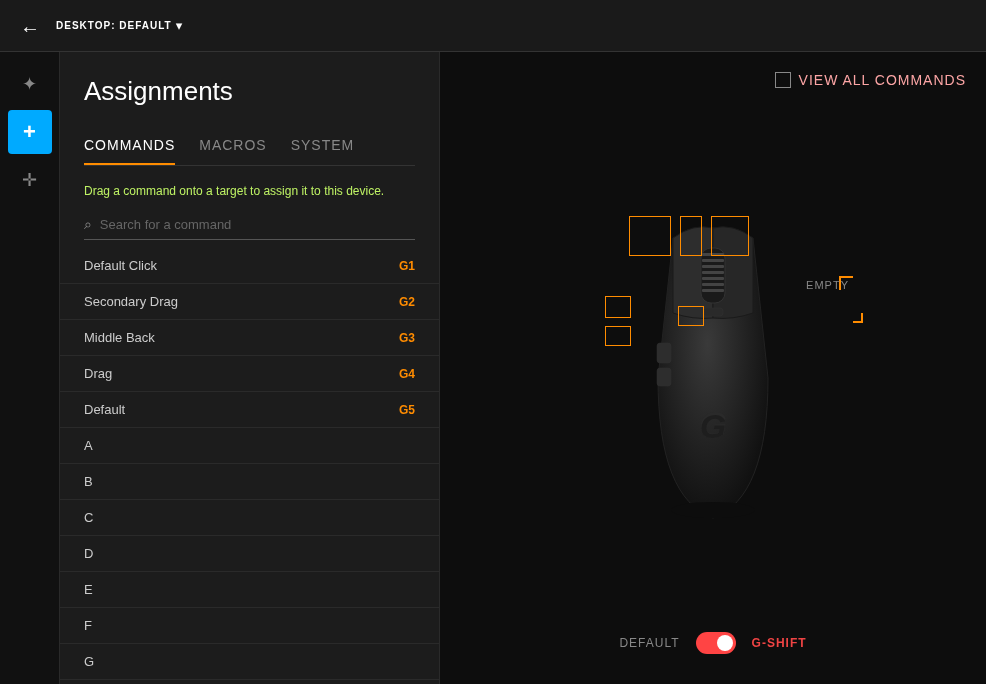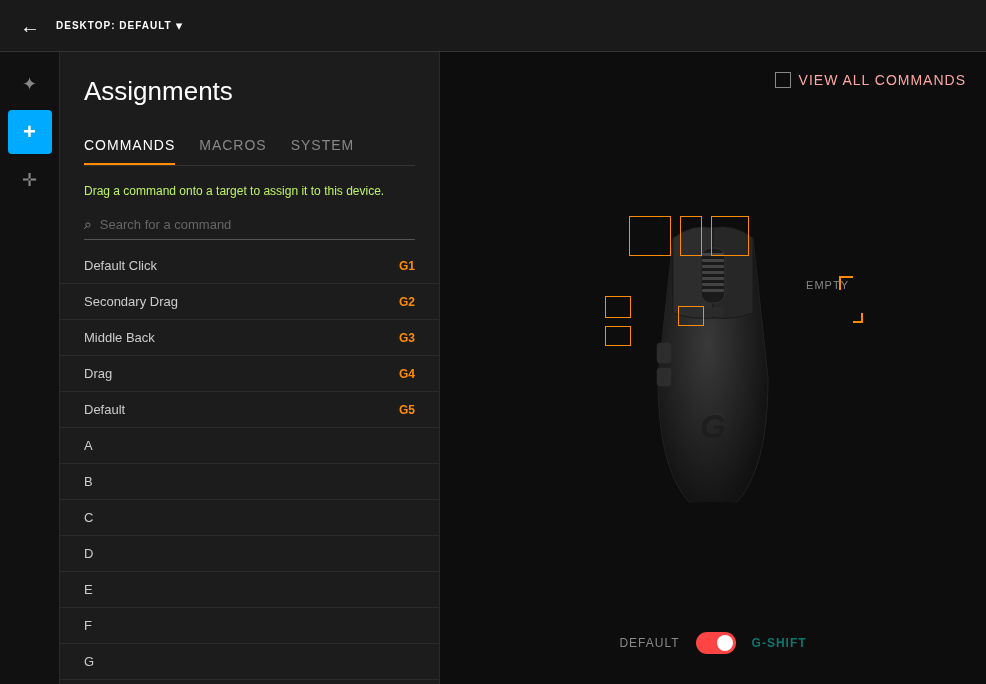--- a/index.html
+++ b/index.html
@@ -288,21 +288,21 @@
       content: '';
       position: absolute;
       right: 3px;
       top: 3px;
       width: 16px;
       height: 16px;
       background: #fff;
       border-radius: 50%;
     }
     .footer-gshift {
-      color: #0f766e;
+      color: #ef4444;
       font-weight: bold;
       text-align: right;
     }
 
     
     .mouse-svg {
       width: 200px;
       height: 340px;
     }
   </style>

